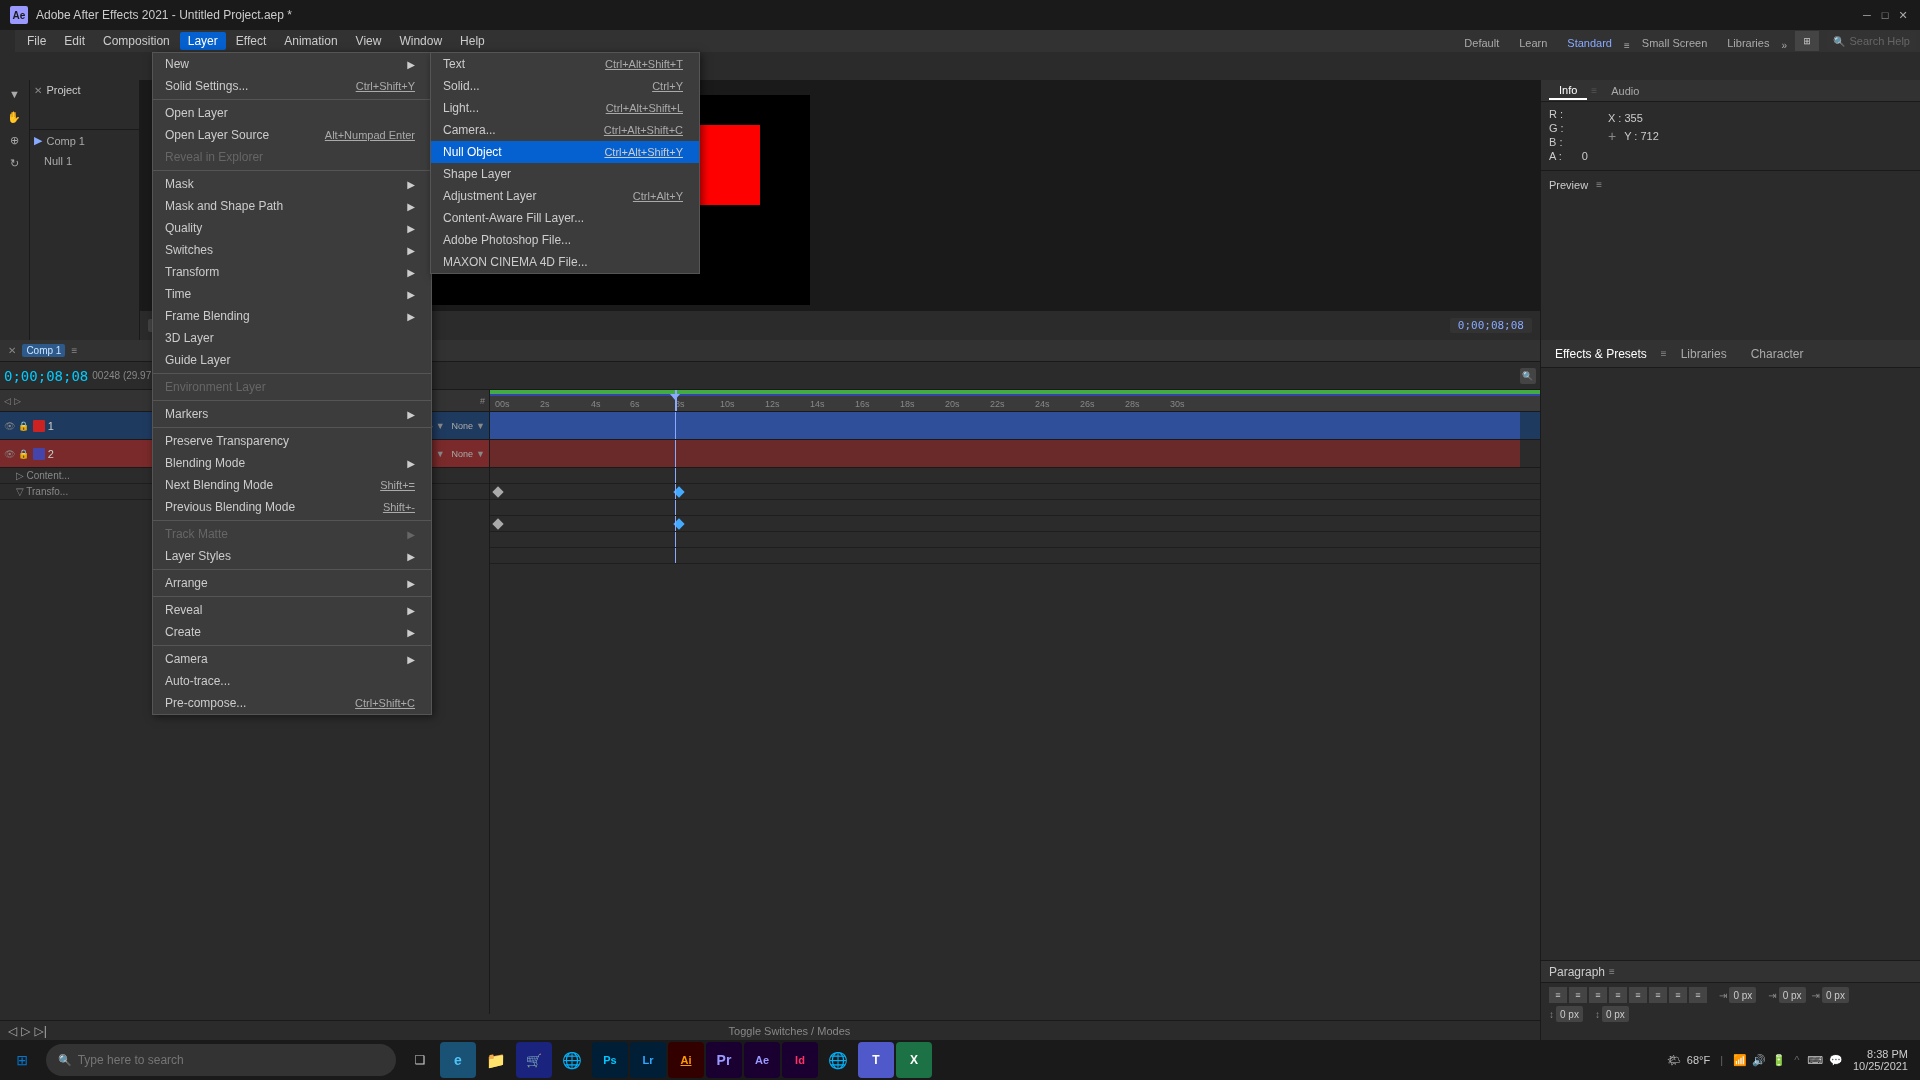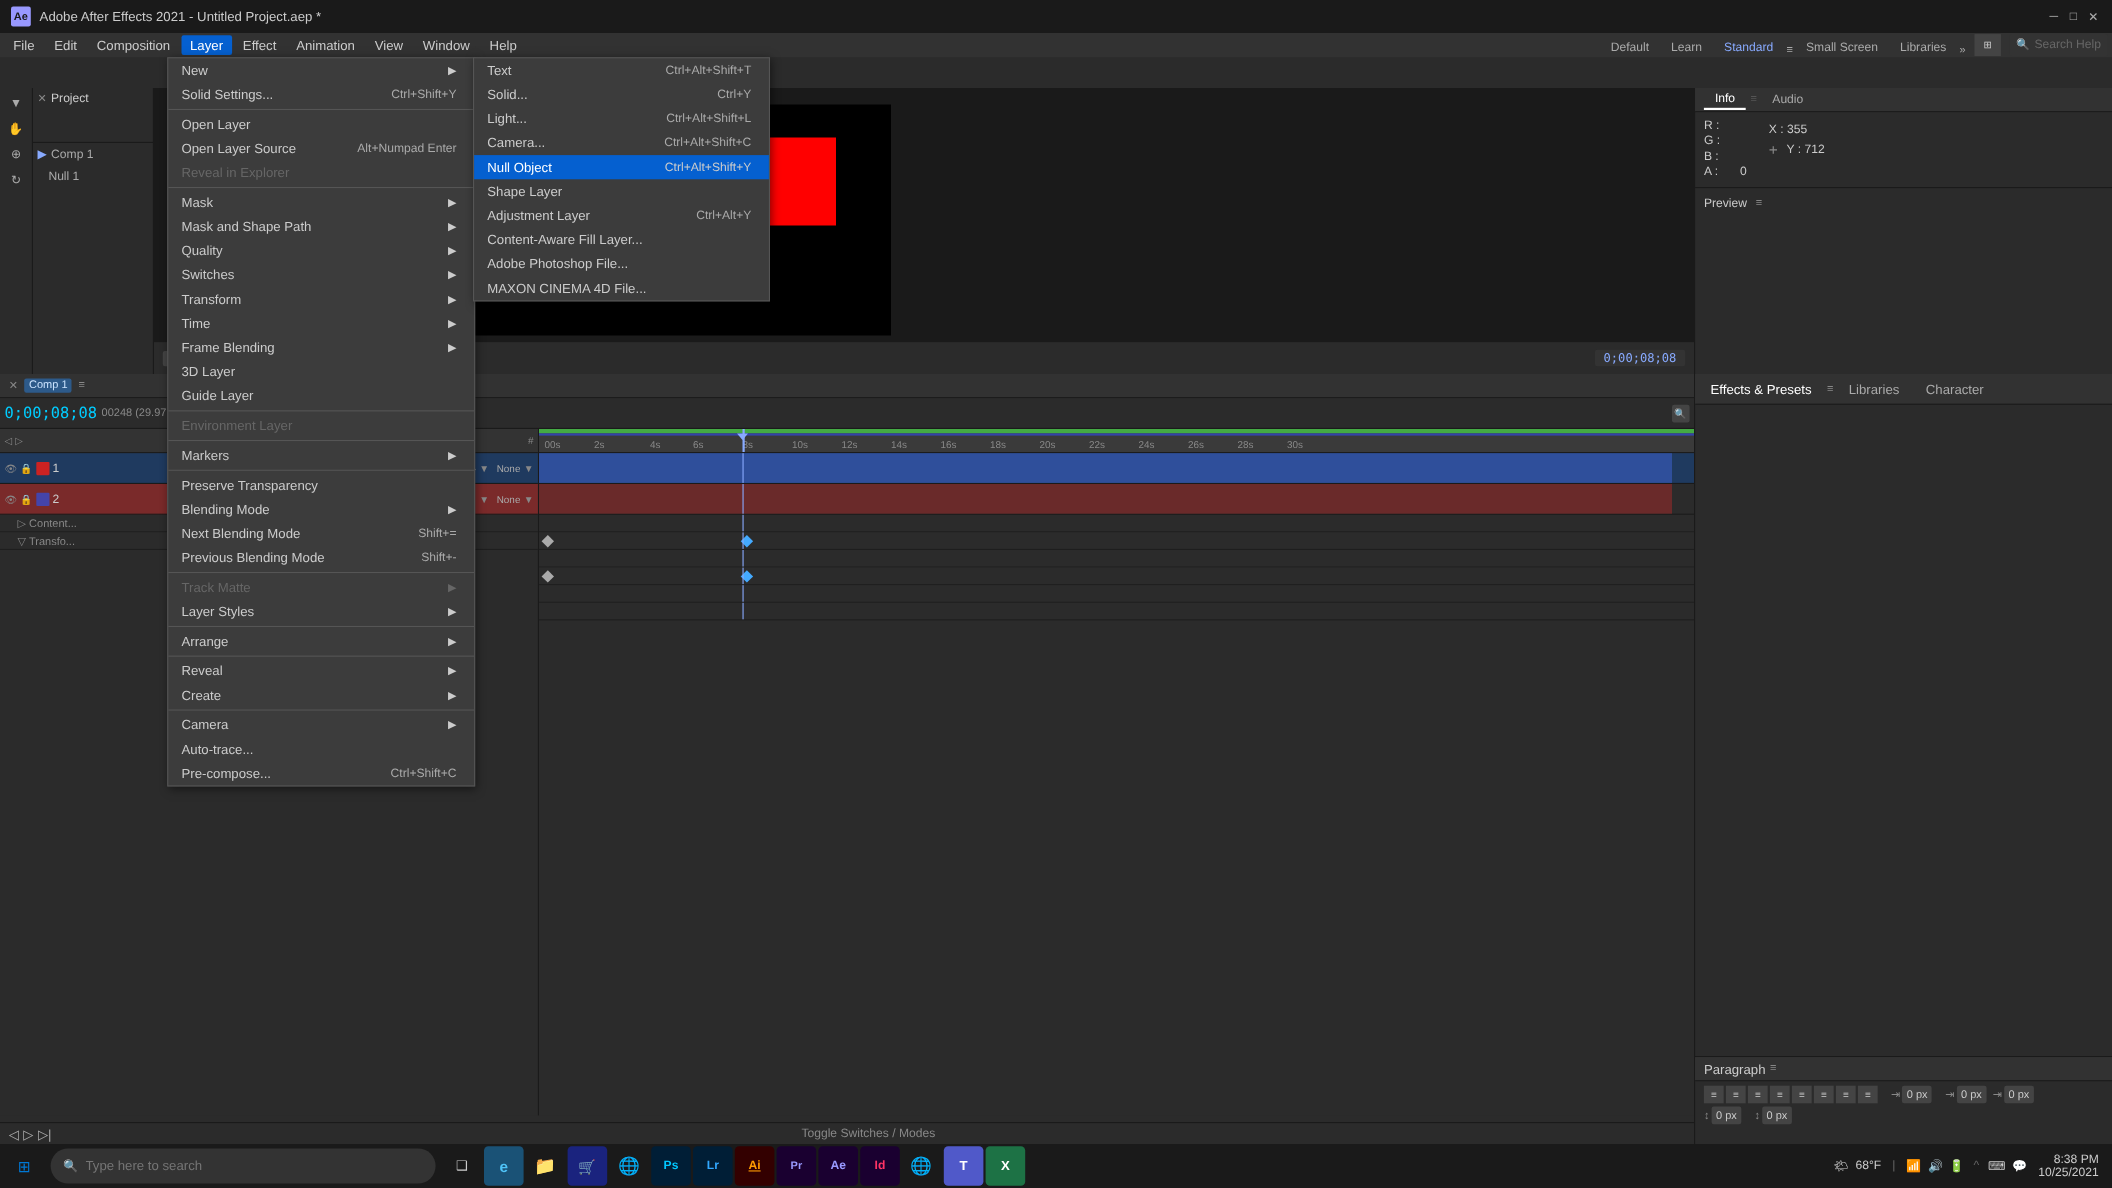--- a/index.html
+++ b/index.html
@@ -48,21 +48,21 @@
       font-size: 11px; color: #aaa; cursor: pointer;
     }
 
     
     #menu-bar {
       height: 22px;
       background: #323232;
       display: flex;
       align-items: center;
       position: absolute;
-      top: 30px; left: 0; right: 0;
+      top: 30px; left: 15px; right: 0;
       padding: 0 4px;
       gap: 2px;
     }
     .menu-item {
       padding: 2px 8px;
       font-size: 12px;
       color: #cccccc;
       cursor: pointer;
       border-radius: 2px;
     }
@@ -118,21 +118,21 @@
       font-size: 12px;
       color: #cccccc;
       cursor: pointer;
       display: flex;
       justify-content: space-between;
       align-items: center;
       white-space: nowrap;
     }
     .dropdown-item.highlighted { background: #0560d0; color: white; }
     .dropdown-item.disabled { color: #666; cursor: default; }
-    .dropdown-item .shortcut { color: #aaa; font-size: 11px; margin-left: 20px; }
+    .dropdown-item .shortcut { color: #aaa; font-size: 11px; margin-left: 20px; text-decoration: underline; }
     .dropdown-item.highlighted .shortcut { color: #ccc; }
     .dropdown-item .arrow { font-size: 10px; }
 
     
     #taskbar {
       position: absolute;
       bottom: 0; left: 0; right: 0;
       height: 40px;
       background: #1a1a1a;
       display: flex;
@@ -729,21 +729,21 @@
 
   <div class="taskbar-btn" style="font-size:12px;">❑</div>
 
   <div class="taskbar-app-icon" style="background:#1a5276; color:#4fc3f7; font-size:14px;">e</div>
   <div class="taskbar-app-icon" style="font-size:16px;">📁</div>
   <div class="taskbar-app-icon" style="background:#1a237e; color:white; font-size:13px;">🛒</div>
   <div class="taskbar-app-icon" style="font-size:16px;">🌐</div>
   <div class="taskbar-app-icon" style="background:#001e36; color:#00c8ff; font-size:11px; font-weight:bold;">Ps</div>
   <div class="taskbar-app-icon" style="background:#001e36; color:#31a8ff; font-size:11px; font-weight:bold;">Lr</div>
   <div class="taskbar-app-icon" style="background:#300; color:#ff9a00; font-size:11px; font-weight:bold;text-decoration:underline;">Ai</div>
-  <div class="taskbar-app-icon" style="background:#1a0030; color:#9999ff; font-size:10px; font-weight:bold;">Pr</div>
+  <div class="taskbar-app-icon" style="background:#1a0030; color:#9999ff; font-size:14px; font-weight:bold;">Pr</div>
   <div class="taskbar-app-icon" style="background:#1a0030; color:#9999ff; font-size:11px; font-weight:bold;">Ae</div>
   <div class="taskbar-app-icon" style="background:#1a0030; color:#ff3366; font-size:11px; font-weight:bold;">Id</div>
   <div class="taskbar-app-icon" style="font-size:16px;">🌐</div>
   <div class="taskbar-app-icon" style="background:#5059c9; color:white; font-size:12px; font-weight:bold;">T</div>
   <div class="taskbar-app-icon" style="background:#1d7245; color:white; font-size:12px; font-weight:bold;">X</div>
 
   <div id="system-tray">
     <span>🌤</span>
     <span>68°F</span>
     <span style="color:#666; margin:0 4px;">|</span>

